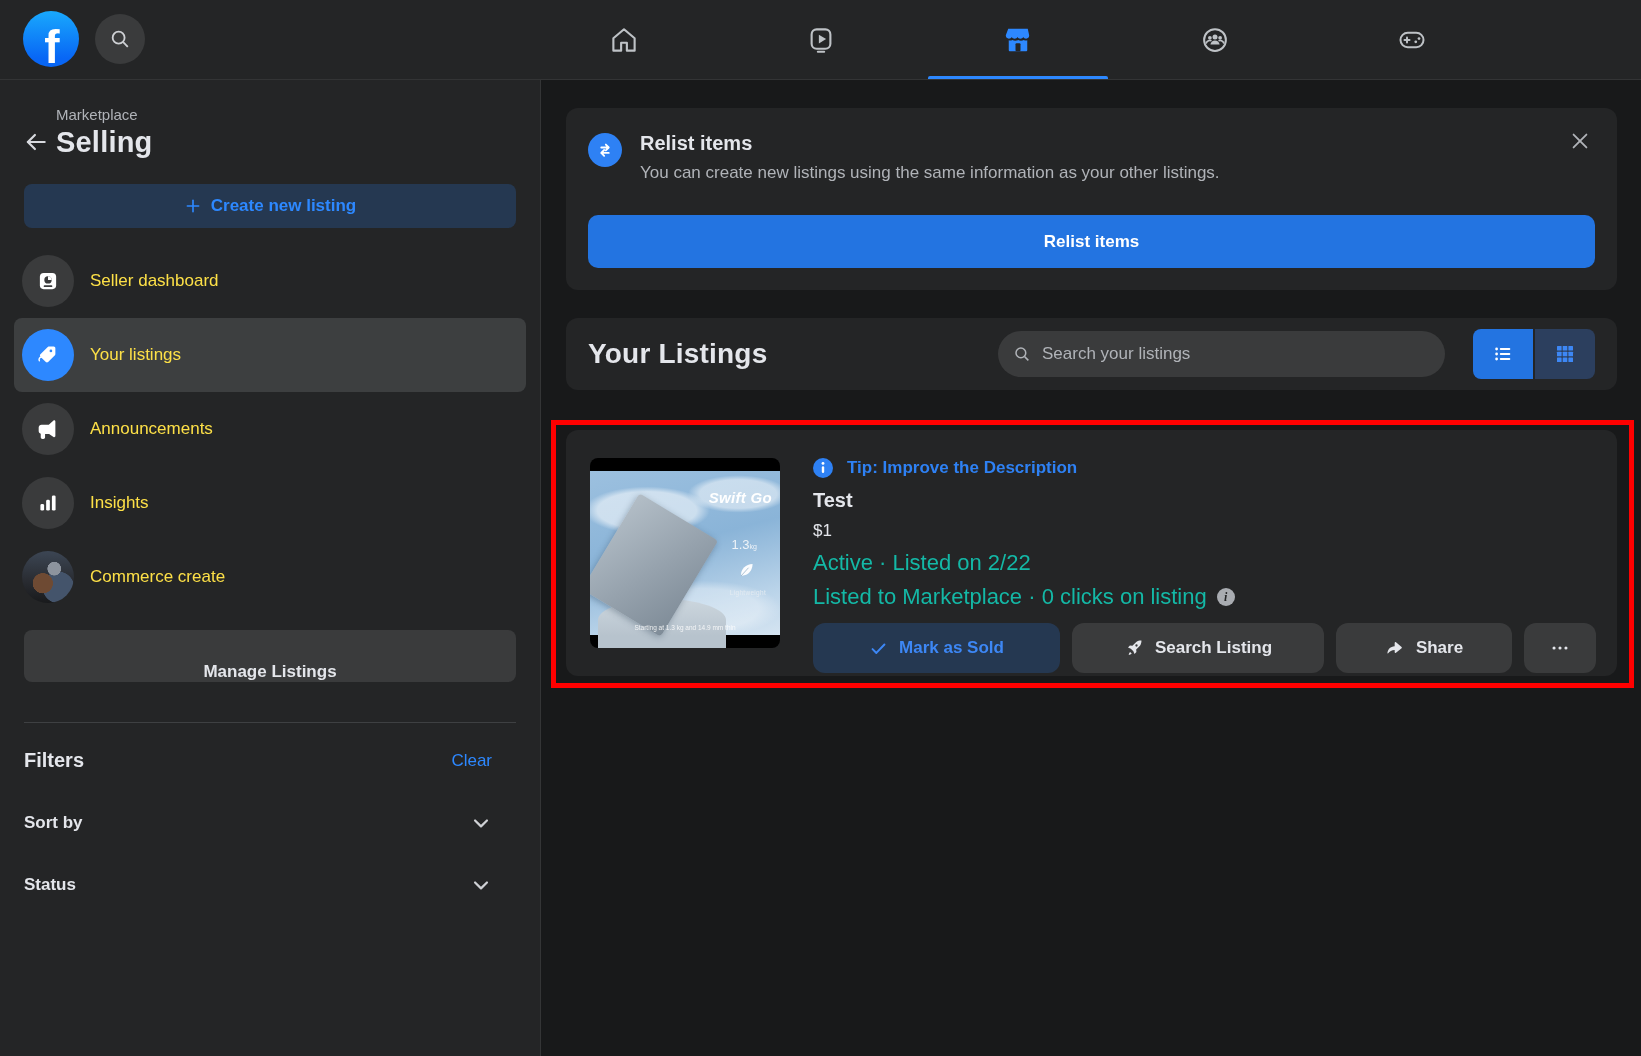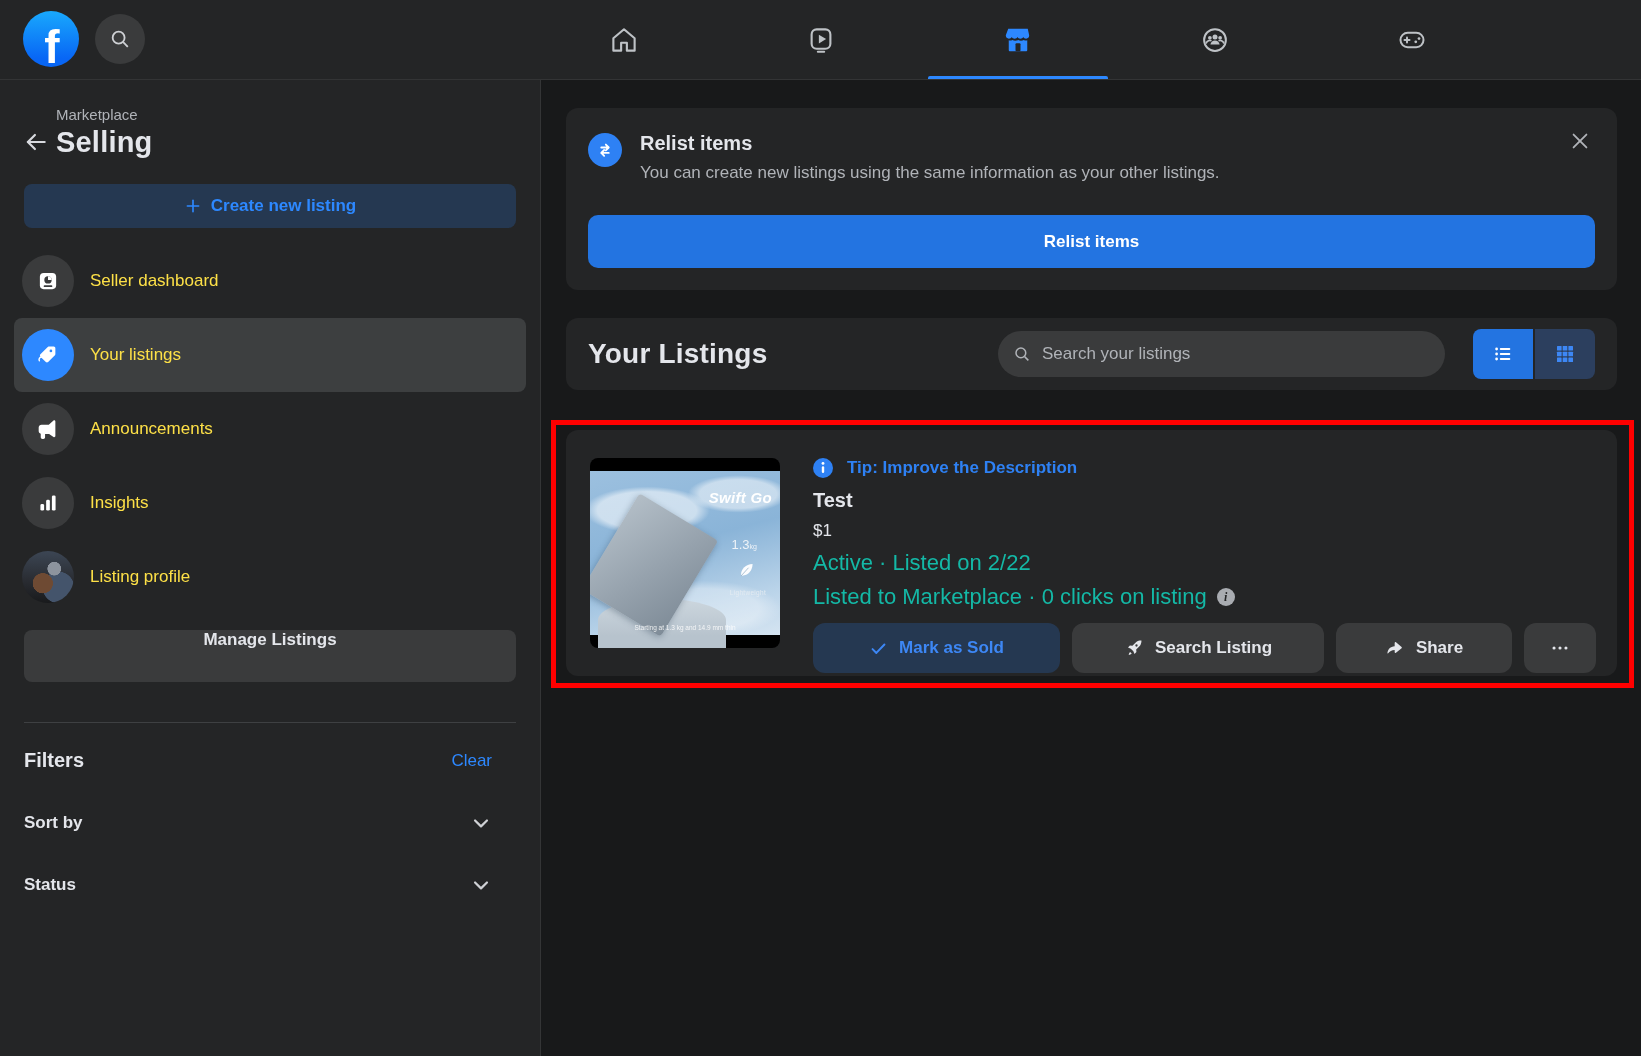--- a/index.html
+++ b/index.html
@@ -68,21 +68,21 @@
     width:52px; height:52px; border-radius:50%; flex:0 0 auto; overflow:hidden;
     background:
       radial-gradient(circle at 62% 34%, #8d949e 0 14%, transparent 15%),
       radial-gradient(circle at 40% 62%, #6e4a33 0 22%, transparent 23%),
       radial-gradient(circle at 70% 70%, #44546b 0 30%, transparent 31%),
       linear-gradient(180deg,#3c4654 0%, #2a2d33 55%, #191a1c 100%);
   }
   .nav-label { font-size:17px; font-weight:500; color:#fde047; }
   .manage-btn {
     margin:16px 24px 0 24px; height:52px; border-radius:8px; background:#3a3b3c;
-    display:flex; align-items:flex-start; justify-content:center; font-size:17px; font-weight:600;
+    display:flex; align-items:flex-end; justify-content:center; font-size:17px; font-weight:600;
   }
   .side-divider { height:1px; background:#3e4042; margin:40px 24px 0 24px; }
   .filters-row { display:flex; align-items:center; justify-content:space-between; margin:26px 48px 0 24px; }
   .filters-title { font-size:20px; font-weight:700; }
   .clear-link { font-size:17px; color:#2d88ff; }
   .expander { display:flex; align-items:center; justify-content:space-between; margin:40px 48px 0 24px; color:#e4e6eb; }
   .expander .lbl { font-size:17px; font-weight:700; }
   .chev { color:#cfd1d5; }
 
   
@@ -295,21 +295,21 @@
         <svg width="26" height="26" viewBox="0 0 24 24">
             <rect x="5" y="13" width="3.4" height="6" rx="1.3" fill="#fff"></rect>
             <rect x="10.3" y="9" width="3.4" height="10" rx="1.3" fill="#fff"></rect>
             <rect x="15.6" y="5" width="3.4" height="14" rx="1.3" fill="#fff"></rect>
           </svg>
       </div>
       <span class="nav-label">Insights</span>
     </div>
     <div class="nav-row clickable">
       <div class="avatar"></div>
-      <span class="nav-label">Listing profile</span>
+      <span class="nav-label">Commerce create</span>
     </div>
   </div>
 
   <div class="manage-btn clickable">
     <span>Manage Listings</span>
   </div>
 
   <div class="side-divider"></div>
 
   <div class="filters-row">

